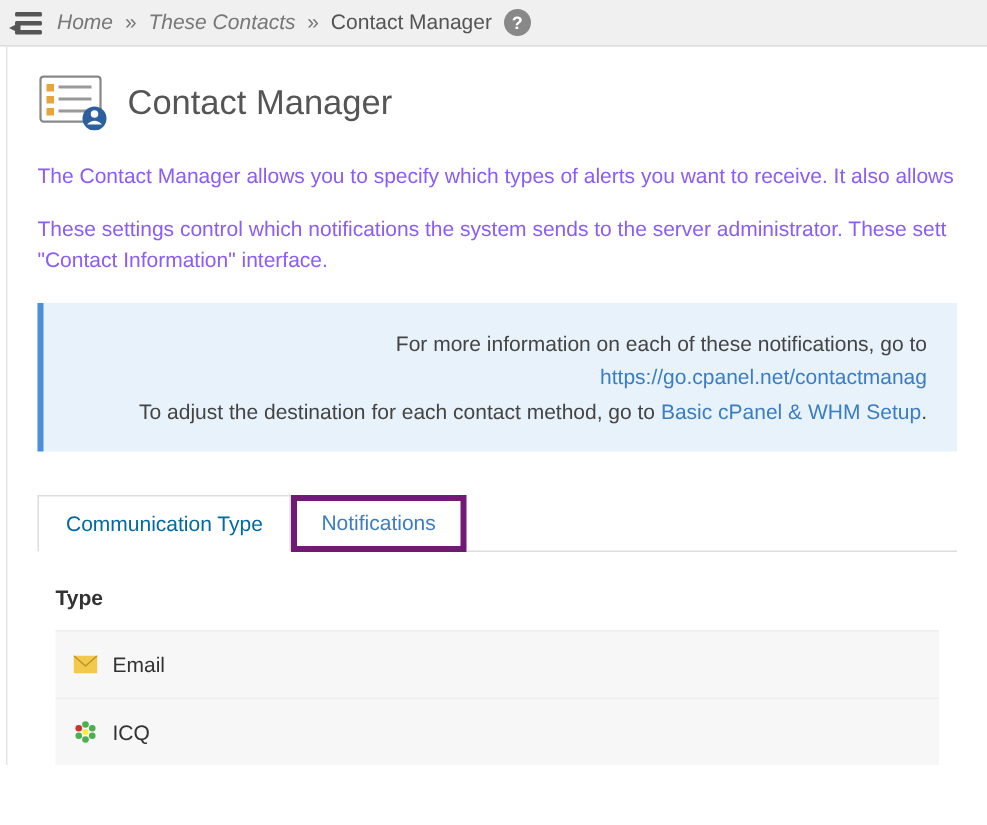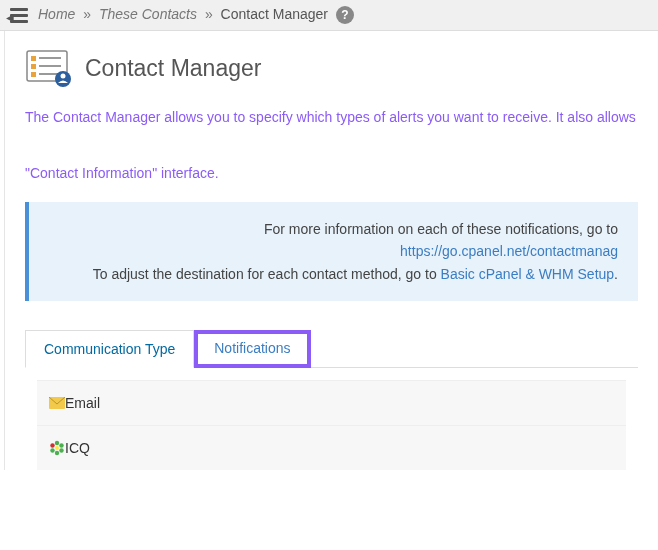--- a/index.html
+++ b/index.html
@@ -17,24 +17,24 @@
 .page-header { display: flex; align-items: center; gap: 12px; margin-bottom: 20px; }
 .page-icon { width: 48px; height: 38px; position: relative; }
 .page-title { font-size: 23px; font-weight: 400; color: #555; }
 .desc { color: #8b5cf6; margin-bottom: 14px; line-height: 1.5; }
 .infobox { background: #e8f2fb; border-left: 4px solid #4a90d9; padding: 16px 20px; margin: 18px 0 28px 0; line-height: 1.6; color: #444; text-align: right; }
 .infobox a { color: #3b7dc2; text-decoration: none; }
 .tabs { display: flex; border-bottom: 1px solid #ddd; }
 .tab { padding: 10px 18px; border: 1px solid transparent; border-bottom: none; color: #666; cursor: pointer; position: relative; top: 1px; background: #fff; }
 .tab.active { border-color: #ddd; border-bottom: 1px solid #fff; color: #0369a1; }
 .tab.inactive { color: #3b7dc2; }
-.tab-highlight { border: 4px solid #8b5cf6; padding: 6px 16px; }
+.tab-highlight { border: 4px solid #701a75; padding: 6px 16px; }
 .table { margin-top: 12px; padding: 0 12px; }
 .table-head { font-weight: bold; color: #333; padding: 10px 0 14px 0; }
-.row { display: flex; align-items: flex-end; padding: 14px 12px; border-top: 1px solid #eee; }
+.row { display: flex; align-items: flex-end; gap: 10px; padding: 14px 12px; border-top: 1px solid #eee; }
 .row.alt { background: #f7f7f7; }
 .row-icon { width: 16px; height: 16px; display: inline-flex; align-items: center; justify-content: center; }
 </style>
 </head>
 <body>
 
 <div class="topbar">
   <div class="menu-icon">
     <span class="arrow">◀</span>
     <div class="bar"></div>
@@ -65,39 +65,40 @@
         <circle cx="38" cy="30" r="8" fill="#2b5f9e"></circle>
         <circle cx="38" cy="27" r="2.5" fill="#fff"></circle>
         <path d="M33 34 q5 -5 10 0" fill="#fff"></path>
       </svg>
     </div>
     <h1 class="page-title">Contact Manager</h1>
   </div>
 
   <p class="desc">The Contact Manager allows you to specify which types of alerts you want to receive. It also allows</p>
   <p class="desc">
-    <br>
+    <span>These settings control which notifications the system sends to the server administrator. These sett</span><br>
     <span>"Contact Information" interface.</span>
   </p>
 
   <div class="infobox">
     <div>
       <span>For more information on each of these notifications, go to </span><a href="#">https://go.cpanel.net/contactmanag</a>
     </div>
     <div>
       <span>To adjust the destination for each contact method, go to </span><a href="#">Basic cPanel &amp; WHM Setup</a><span>.</span>
     </div>
   </div>
 
   <div class="tabs">
     <div class="tab active">Communication Type</div>
     <div class="tab inactive tab-highlight">Notifications</div>
   </div>
 
   <div class="table">
+    <div class="table-head">Type</div>
 
     <div class="row alt">
       <span class="row-icon">
         <svg width="16" height="12" viewBox="0 0 16 12">
             <rect width="16" height="12" rx="1" fill="#f3c94b"></rect>
             <path d="M0 0 L8 7 L16 0" stroke="#b8962a" fill="none" stroke-width="1"></path>
           </svg>
       </span>
       <span>Email</span>
     </div>

